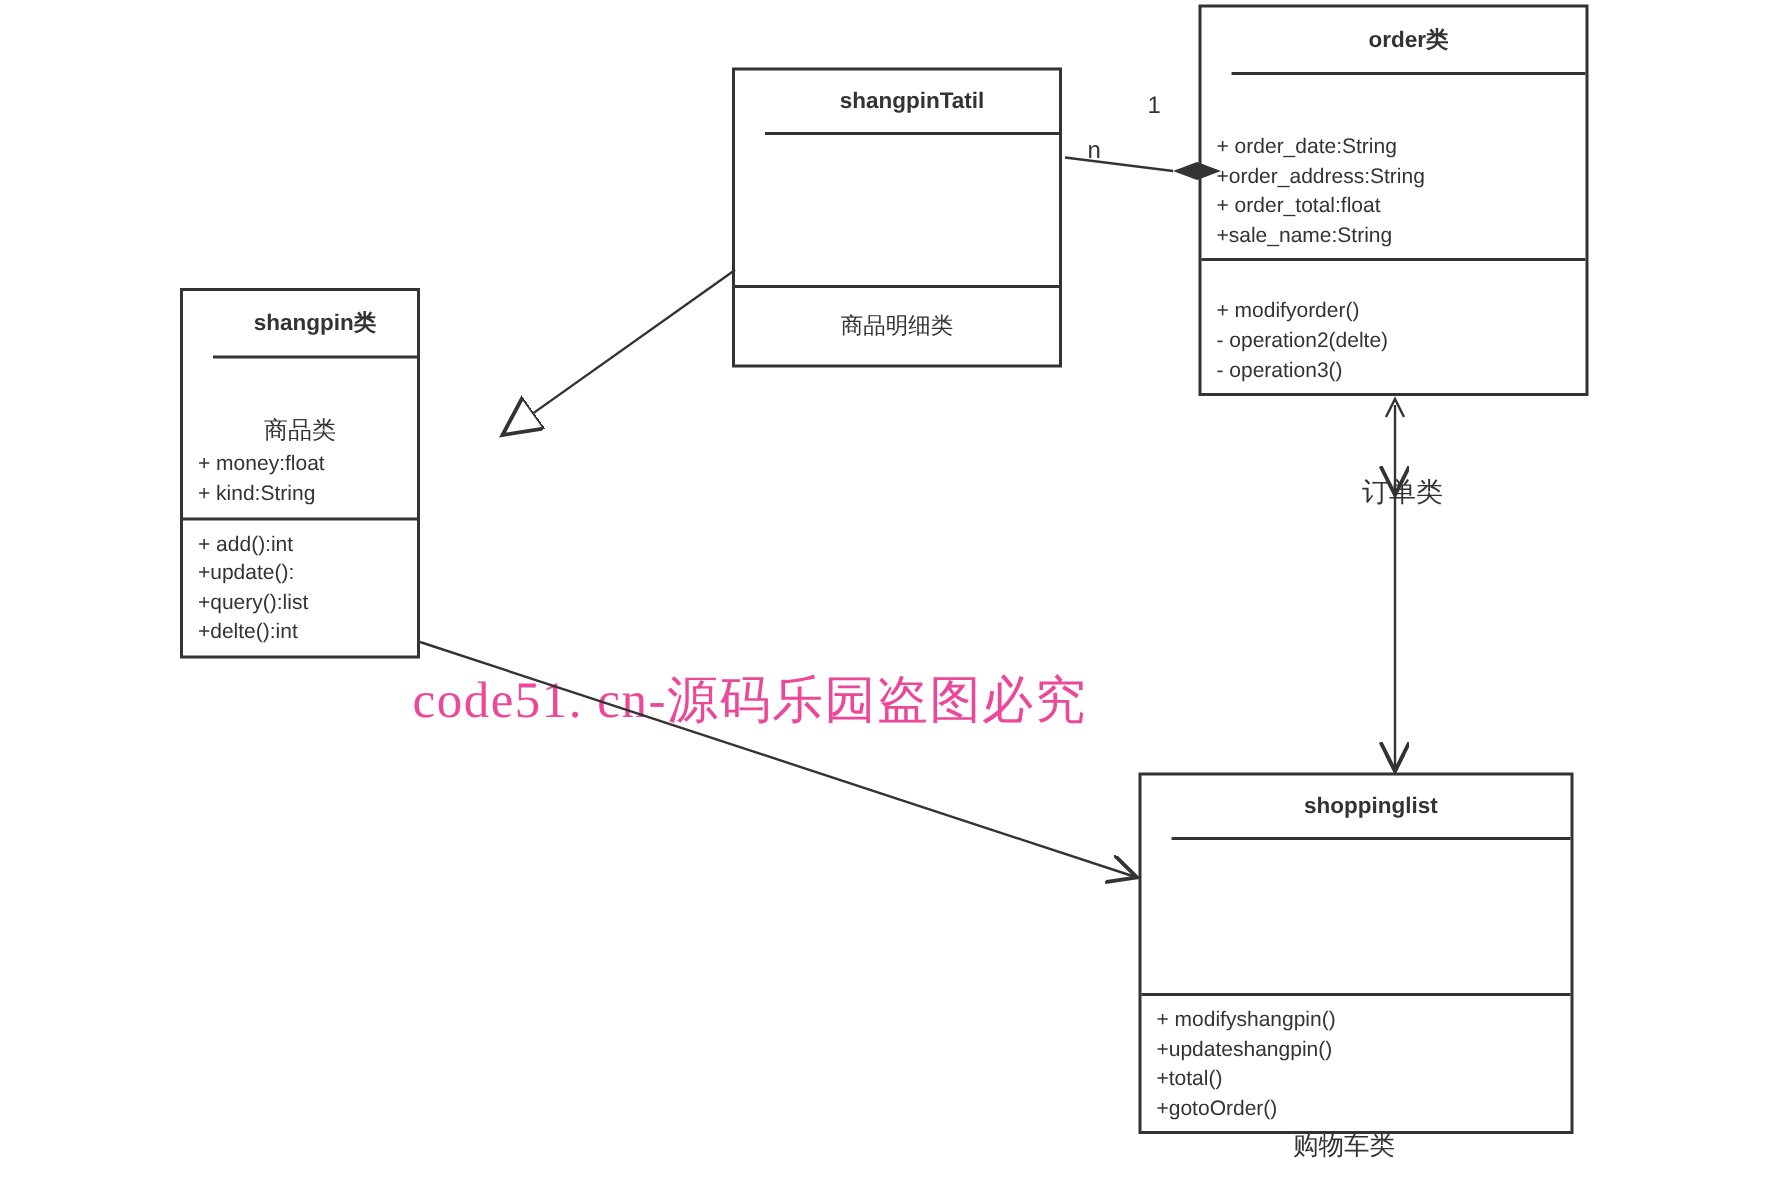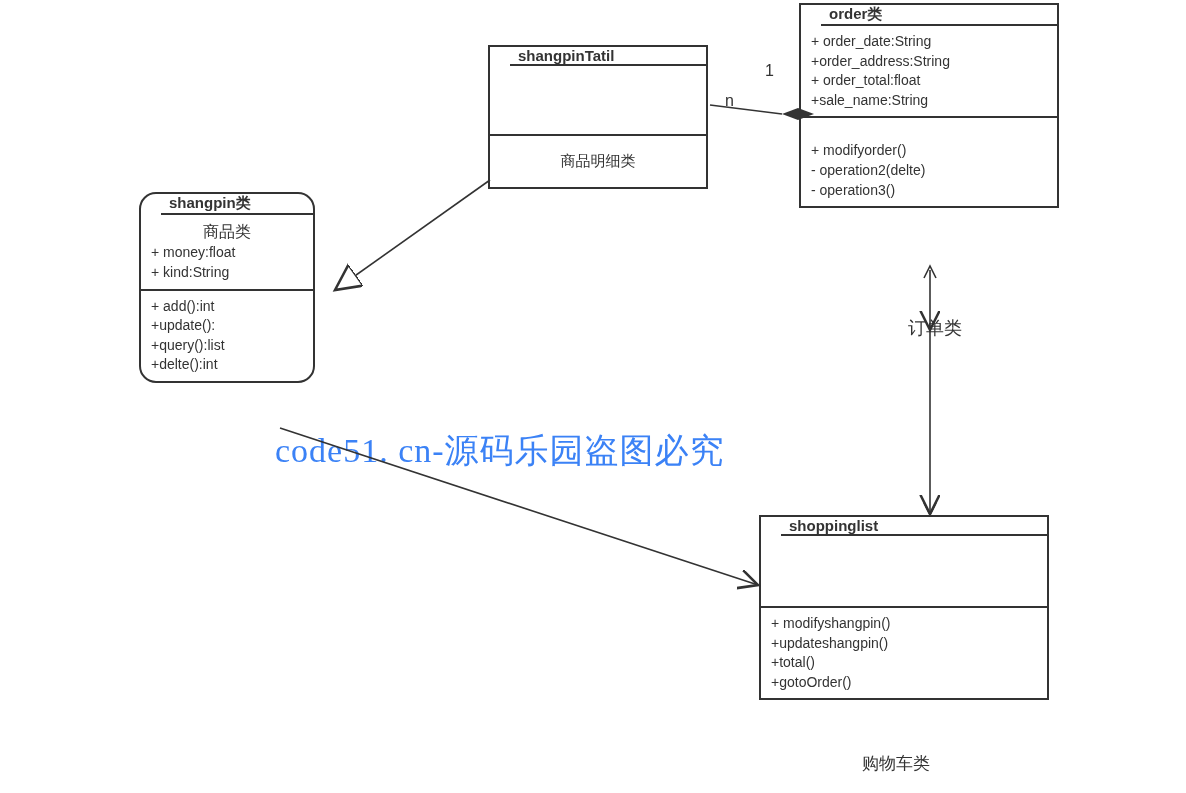--- a/index.html
+++ b/index.html
@@ -15,68 +15,71 @@
   }
   .uml-class {
     position: absolute;
     border: 2px solid #333;
     background: #fff;
     box-sizing: border-box;
   }
   .uml-title {
     border-bottom: 2px solid #333;
     font-weight: bold;
-    padding: 0 8px;
+    text-align: center;
+    padding: 12px 8px;
     font-size: 15px;
     margin-left: 20px;
   }
   .uml-attrs {
     border-bottom: 2px solid #333;
     padding: 6px 10px;
     min-height: 30px;
     line-height: 1.4;
     font-size: 14px;
     position: relative;
+    margin-top: 32px;
   }
   .uml-ops {
     padding: 6px 10px;
     min-height: 30px;
     line-height: 1.4;
     font-size: 14px;
   }
   .uml-note {
     border-top: 2px solid #333;
     text-align: center;
     padding: 16px;
   }
   .label {
     position: absolute;
     font-size: 16px;
     color: #333;
     background: transparent;
   }
   .watermark {
     position: absolute;
-    color: #3b82f6;
+    color: #ec4899;
     font-family: "SimSun","宋体",serif;
     font-size: 34px;
     letter-spacing: 1px;
     white-space: nowrap;
+    margin-top: 16px;
   }
   svg.overlay {
     position: absolute;
     left: 0; top: 0;
     width: 1186px; height: 793px;
     pointer-events: none;
   }
 </style>
 </head>
 <body>
 
-<div class="uml-class" style="left:139px; top:192px; width:176px;border-radius:17px;">
+<div class="uml-class" style="left:120px; top:192px; width:160px;">
   <div class="uml-title">shangpin类</div>
   <div class="uml-attrs">
     <div style="text-align:center;font-size:16px;">商品类</div>
     <div>+ money:float</div>
     <div>+ kind:String</div>
   </div>
   <div class="uml-ops">
     <div>+ add():int</div>
     <div>+update():</div>
     <div>+query():list</div>

